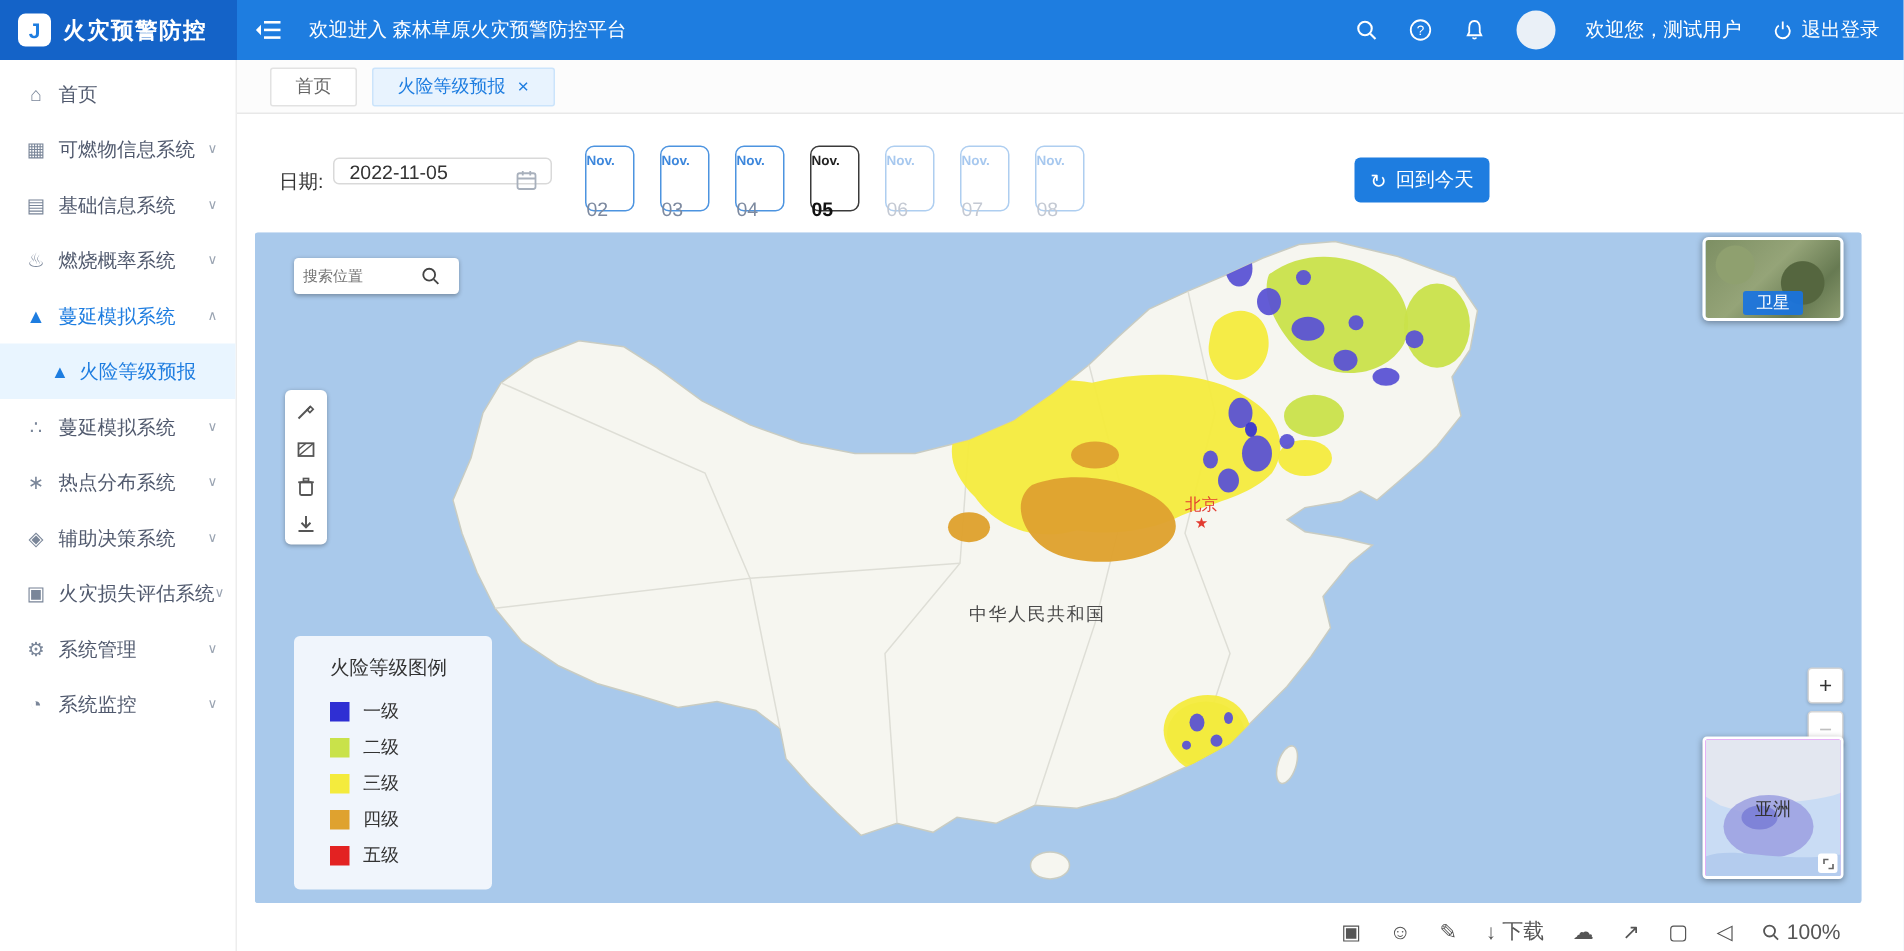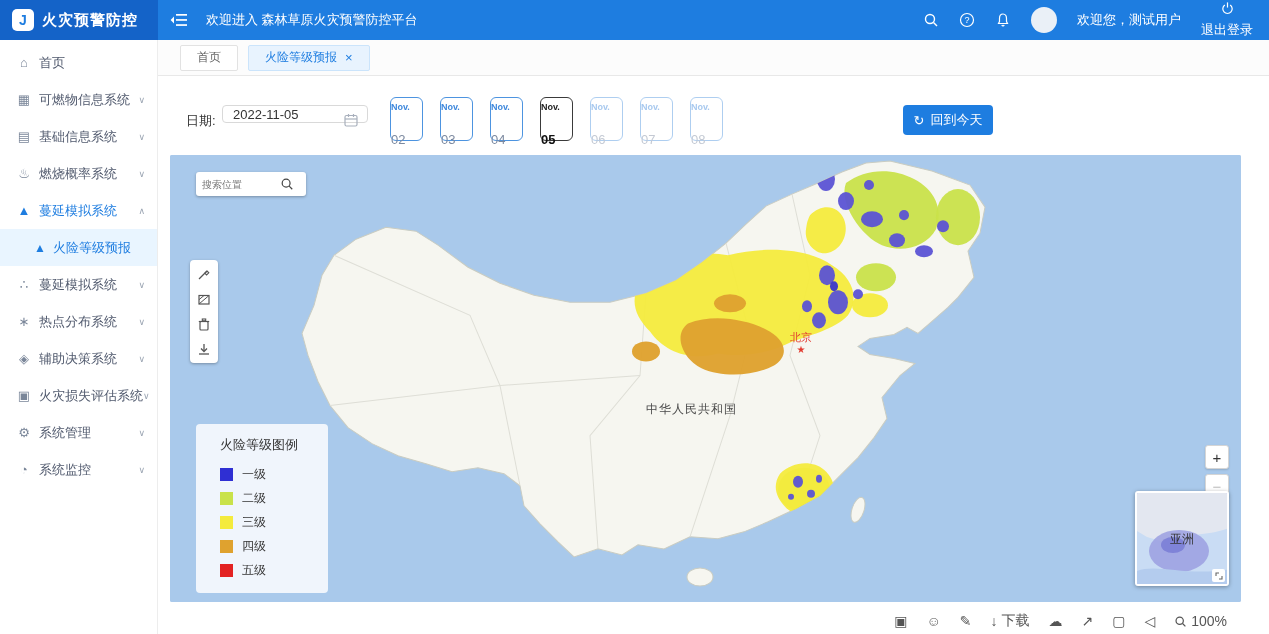--- a/index.html
+++ b/index.html
@@ -143,21 +143,21 @@
         </svg>
     </span>
     <span class="hicon">
       <svg width="16" height="16" viewBox="0 0 16 16">
           <path d="M8 2 C5.5 2 4.5 4 4.5 6.5 L4.5 9.5 L3.5 11.5 L12.5 11.5 L11.5 9.5 L11.5 6.5 C11.5 4 10.5 2 8 2 Z" fill="none" stroke="#fff" stroke-width="1.2"></path>
           <path d="M6.8 13 A1.3 1.3 0 0 0 9.2 13" stroke="#fff" fill="none" stroke-width="1.2"></path>
         </svg>
     </span>
     <span class="avatar"></span>
     <span>欢迎您，测试用户</span>
-    <span class="hicon" style="gap:5px;flex-direction:column;">
+    <span class="hicon" style="gap:5px;">
       <svg width="15" height="15" viewBox="0 0 16 16">
           <path d="M5.2 4.2 A5 5 0 1 0 10.8 4.2" fill="none" stroke="#fff" stroke-width="1.3"></path>
           <line x1="8" y1="1.5" x2="8" y2="7" stroke="#fff" stroke-width="1.3"></line>
         </svg>
       <span>退出登录</span>
     </span>
   </div>
 </div>
 
 <div class="sidebar">
@@ -414,20 +414,23 @@
       <div class="litem">
         <span class="lsw" style="background: rgb(223, 162, 47);"></span>
         <span>四级</span>
       </div>
       <div class="litem">
         <span class="lsw" style="background: rgb(227, 34, 34);"></span>
         <span>五级</span>
       </div>
     </div>
 
+    <div class="sat">
+      <span class="sat-label">卫星</span>
+    </div>
 
     <div class="zoomctl">
       <div class="zbtn">+</div>
       <div class="zbtn dis">−</div>
     </div>
 
     <div class="minimap">
       <svg width="94" height="95" viewBox="0 0 94 95" style="position:absolute;inset:0;">
         <rect width="94" height="95" fill="#C9DCF4"></rect>
         <path d="M0,0 H94 V34 C72,44 50,38 30,50 L10,44 L0,38 Z" fill="#E3E7F0"></path>

